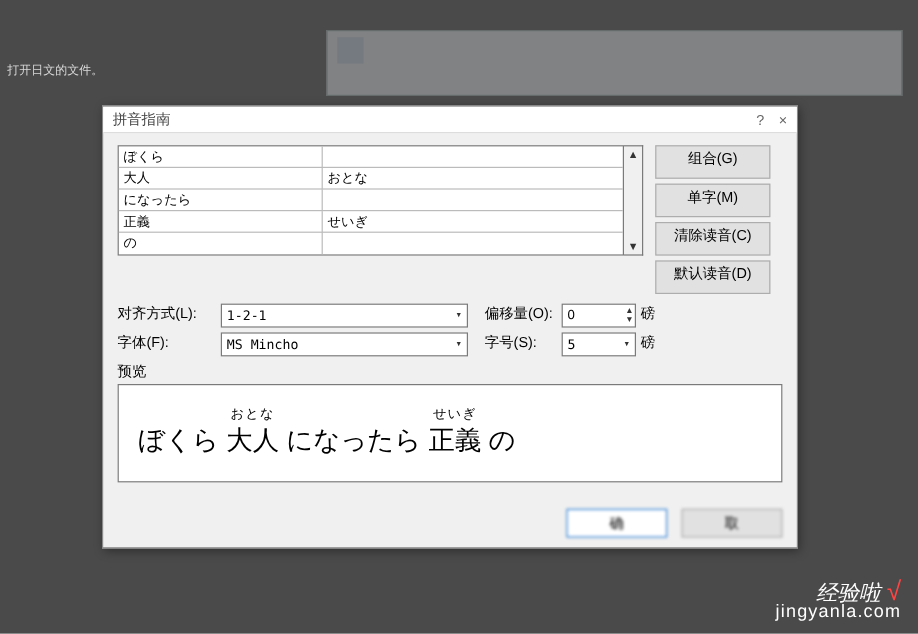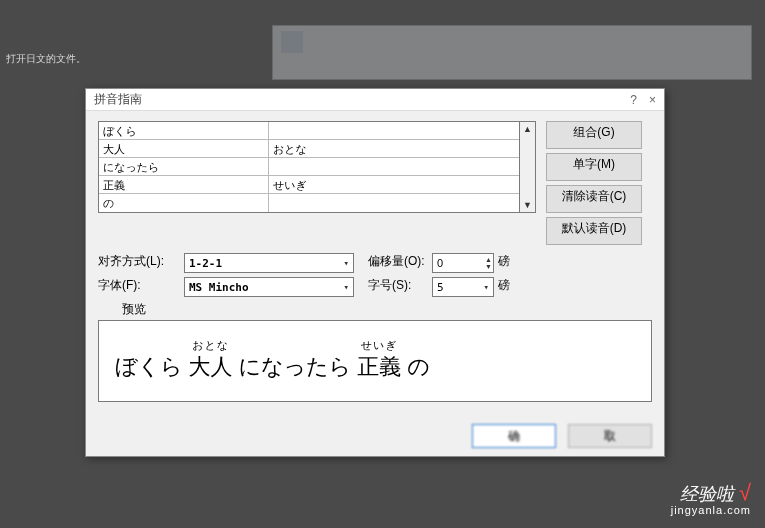--- a/index.html
+++ b/index.html
@@ -87,37 +87,37 @@
   .row { display:flex; align-items:flex-start; margin-bottom:4px; }
   .row .lab { width:86px; }
   .select {
     background:#fff; border:1px solid #7a7a7a;
     height:20px; display:flex; align-items:center;
     justify-content:space-between;
     padding:0 2px 0 4px;
     font-family:"MS Mincho","SimSun",monospace;
     font-size:11px;
   }
-  .sel-wide { width:170px;font-weight:bold; }
+  .sel-wide { width:206px; }
   .sel-small { width:62px; }
   .spin {
     background:#fff; border:1px solid #7a7a7a;
     height:20px; width:62px; display:flex; align-items:center;
     justify-content:space-between;
     padding:0 1px 0 4px; font-size:11px;
   }
   .spin-btns, .sel-btn {
     display:flex; flex-direction:column;
     font-size:7px; color:#333; line-height:7px;
   }
   .sel-btn { font-size:9px; line-height:16px; padding:0 2px; }
   .unit { margin-left:4px; }
   .gap2 { width:14px; }
   .lab2 { width:64px; }
-  .preview-label { margin-top:4px;margin-left:24px; }
+  .preview-label { margin-top:4px; }
   .preview {
     margin-top:2px;
     background:#fff; border:1px solid #7a7a7a;
     height:82px;
     display:flex; align-items:center;
     padding:0 16px;
     font-family:"MS Mincho",serif;
   }
   .ruby-line { display:flex; align-items:flex-end; gap:6px; font-size:22px; }
   .rb { display:flex; flex-direction:column; align-items:center; }
@@ -133,21 +133,21 @@
     filter: blur(1.2px);
   }
   .fbtn.primary { border:1.5px solid #2a7bd1; background:#fff; }
   .watermark-logo {
     position:absolute; right:14px; bottom:10px;
     color:#fff; font-weight:normal; font-style:italic;
     text-align:right; line-height:16px;
   }
   .watermark-logo .l1 { font-size:18px; }
   .watermark-logo .l1 .red { color:#f44; font-size:22px; }
-  .watermark-logo .l2 { font-size:11px; font-style:normal; letter-spacing:1px; }
+  .watermark-logo .l2 { font-size:15px; font-style:normal; letter-spacing:1px; }
   .watermark-side {
     position:absolute; right:20px; top:225px;
     color:#fff; opacity:.15; font-size:26px; font-weight:bold;
     letter-spacing:2px;
   }
 </style>
 </head>
 <body>
 
 <div class="bg-word">

